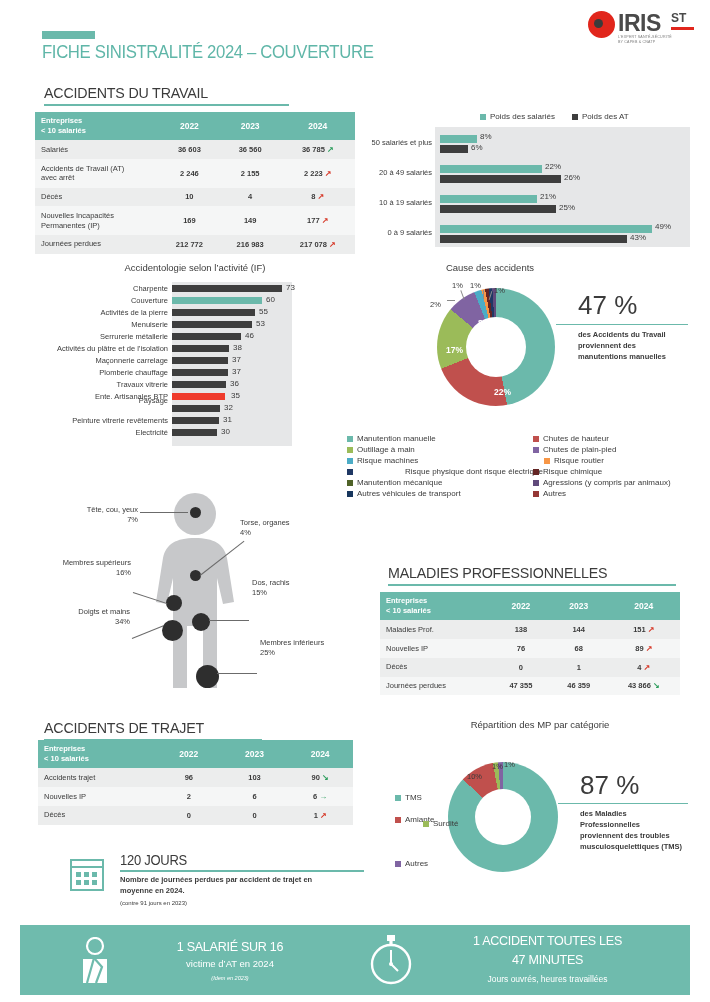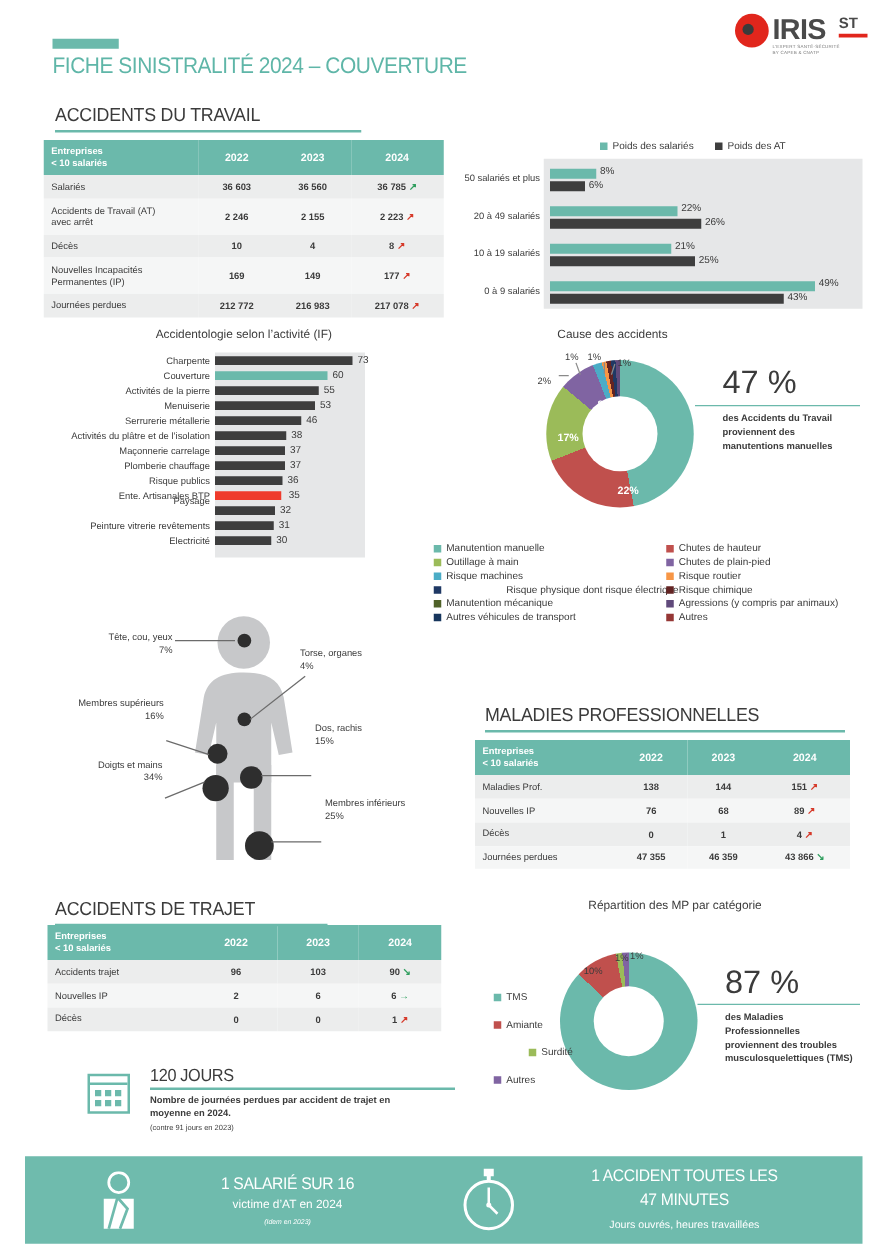--- a/index.html
+++ b/index.html
@@ -225,21 +225,21 @@
   <div class="bar-val" style="left:233px; top:343px;">38</div>
 
   <div class="cat-lbl" style="left:30px; top:356px; width:138px;">Maçonnerie carrelage</div>
   <div class="hbar dark" style="left:172px; top:357px; width:56px; height:7px;"></div>
   <div class="bar-val" style="left:232px; top:355px;">37</div>
 
   <div class="cat-lbl" style="left:30px; top:368px; width:138px;">Plomberie chauffage</div>
   <div class="hbar dark" style="left:172px; top:369px; width:56px; height:7px;"></div>
   <div class="bar-val" style="left:232px; top:367px;">37</div>
 
-  <div class="cat-lbl" style="left:30px; top:380px; width:138px;">Risque publics</div>
+  <div class="cat-lbl" style="left:30px; top:380px; width:138px;">Travaux vitrerie</div>
   <div class="hbar dark" style="left:172px; top:381px; width:54px; height:7px;"></div>
   <div class="bar-val" style="left:230px; top:379px;">36</div>
 
   <div class="cat-lbl" style="left:30px; top:392px; width:138px;">Ente. Artisanales BTP</div>
   <div class="hbar red" style="left:172px; top:393px; width:53px; height:7px;"></div>
   <div class="bar-val" style="left:231px; top:391px;">35</div>
 
   <div class="cat-lbl" style="left:30px; top:396px; width:138px;">Paysage</div>
   <div class="hbar dark" style="left:172px; top:405px; width:48px; height:7px;"></div>
   <div class="bar-val" style="left:224px; top:403px;">32</div>
@@ -310,21 +310,21 @@
     </div>
 
   <div class="lgd" style="left:533px; top:434px;">
       <span class="sw" style="background:#c0504d;"></span>
       <span>Chutes de hauteur</span>
     </div>
   <div class="lgd" style="left:533px; top:445px;">
       <span class="sw" style="background:#8064a2;"></span>
       <span>Chutes de plain-pied</span>
     </div>
-  <div class="lgd" style="left:533px; top:456px;text-align:right;">
+  <div class="lgd" style="left:544px; top:456px;text-align:right;">
       <span class="sw" style="background:#f79646;"></span>
       <span>Risque routier</span>
     </div>
   <div class="lgd" style="left:533px; top:467px;">
       <span class="sw" style="background:#632423;"></span>
       <span>Risque chimique</span>
     </div>
   <div class="lgd" style="left:533px; top:478px;">
       <span class="sw" style="background:#604a7b;"></span>
       <span>Agressions (y compris par animaux)</span>
@@ -483,21 +483,21 @@
   <div class="pct-lbl" style="left:504px; top:760px;">1%</div>
 
   <div class="lgd" style="left:395px; top:793px;">
       <span class="sw" style="background:#6bb9ab;"></span>
       <span>TMS</span>
     </div>
   <div class="lgd" style="left:395px; top:815px;">
       <span class="sw" style="background:#c0504d;"></span>
       <span>Amiante</span>
     </div>
-  <div class="lgd" style="left:395px; top:837px;padding-left:28px;">
+  <div class="lgd" style="left:395px; top:819px;padding-left:28px;">
       <span class="sw" style="background:#9bbb59;"></span>
       <span>Surdité</span>
     </div>
   <div class="lgd" style="left:395px; top:859px;">
       <span class="sw" style="background:#8064a2;"></span>
       <span>Autres</span>
     </div>
 
   <div class="big-pct" style="left:580px; top:770px;">87 %</div>
   <div class="callout" style="left:558px; top:803px; width:130px;"></div>

